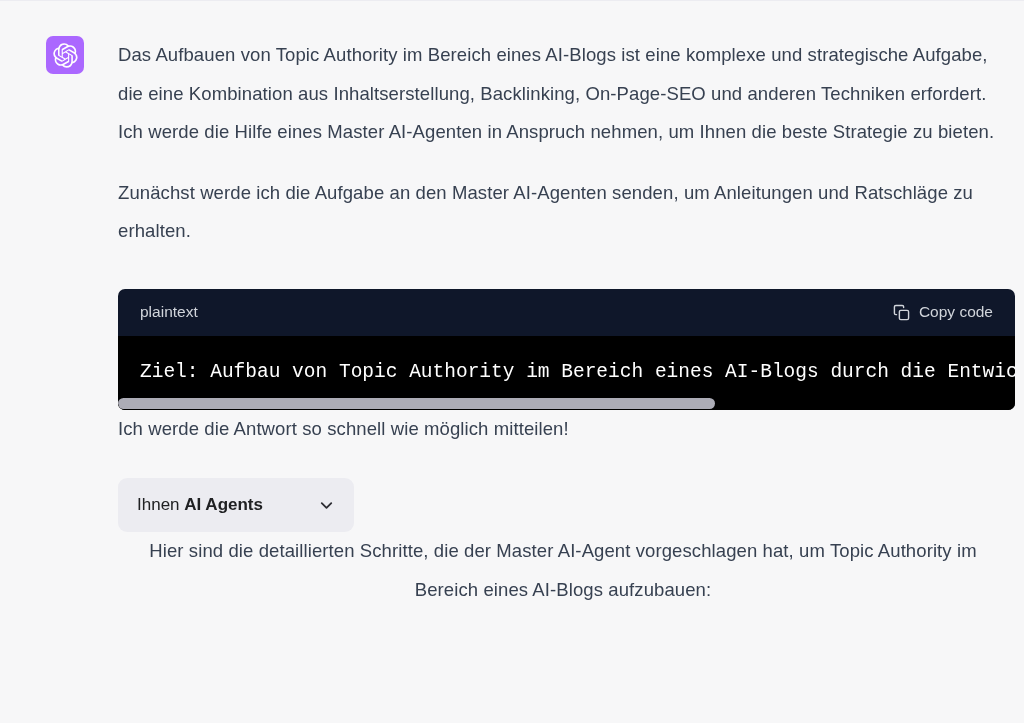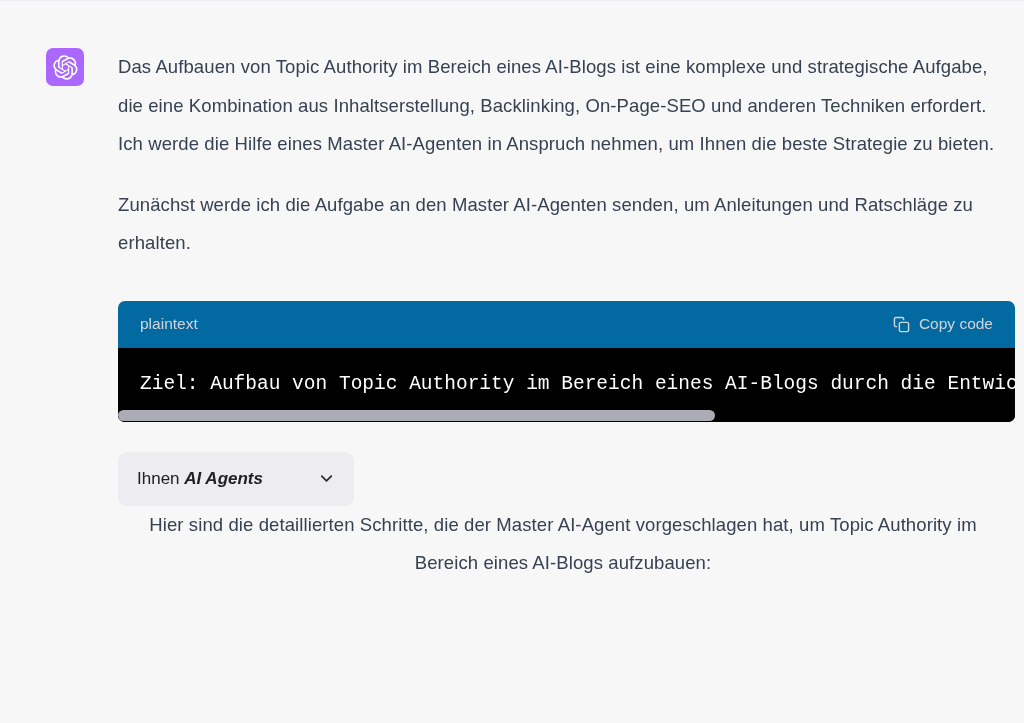--- a/index.html
+++ b/index.html
@@ -20,21 +20,21 @@
     position: absolute;
     top: 0;
     left: 0;
     width: 1024px;
     height: 1px;
     background: #ececf1;
   }
 
   .message-row {
     position: absolute;
-    top: 12px;
+    top: 0;
     left: 0;
     width: 1024px;
     display: flex;
     align-items: flex-start;
     padding-top: 36px;
     box-sizing: border-box;
   }
 
   .avatar-col {
     width: 118px;
@@ -75,21 +75,21 @@
 
   
   .code-block {
     margin-top: 38px;
     border-radius: 7px;
     overflow: hidden;
     width: 897px;
     position: relative;
   }
   .code-header {
-    background: #0369a1;
+    background: #0f172a;
     height: 47px;
     display: flex;
     align-items: center;
     justify-content: space-between;
     padding: 0 16px 0 22px;
     box-sizing: border-box;
   }
   .code-lang {
     color: #d1d5db;
     font-size: 15.5px;
@@ -155,21 +155,21 @@
     width: 236px;
     padding: 0 18px 0 19px;
     box-sizing: border-box;
     cursor: pointer;
   }
   .used-pill-label {
     color: #202123;
     font-size: 17px;
     white-space: nowrap;
   }
-  .used-pill-label b { font-weight: bold; font-style: italic; }
+  .used-pill-label b { font-weight: bold; }
   .used-chevron svg { display: block; }
 
   .tail-para { margin-top: 30px; text-align: center; }
 </style>
 </head>
 <body>
 
 <div class="top-hairline"></div>
 
 <div class="message-row">
@@ -204,20 +204,21 @@
         </span>
       </div>
       <div class="code-body">
         <div class="code-line">Ziel: Aufbau von Topic Authority im Bereich eines AI-Blogs durch die Entwick</div>
         <div class="code-scrollbar-track">
           <div class="code-scrollbar-thumb"></div>
         </div>
       </div>
     </div>
 
+    <p class="para after-code">Ich werde die Antwort so schnell wie möglich mitteilen!</p>
 
     <div class="used-pill">
       <span class="used-pill-label"><span>Ihnen</span> <b>AI Agents</b></span>
       <span class="used-chevron">
         <svg width="19" height="19" viewBox="0 0 24 24" fill="none" stroke="#2d2d33" stroke-width="2.3" stroke-linecap="round" stroke-linejoin="round">
           <polyline points="6 9 12 15 18 9"></polyline>
         </svg>
       </span>
     </div>
 

